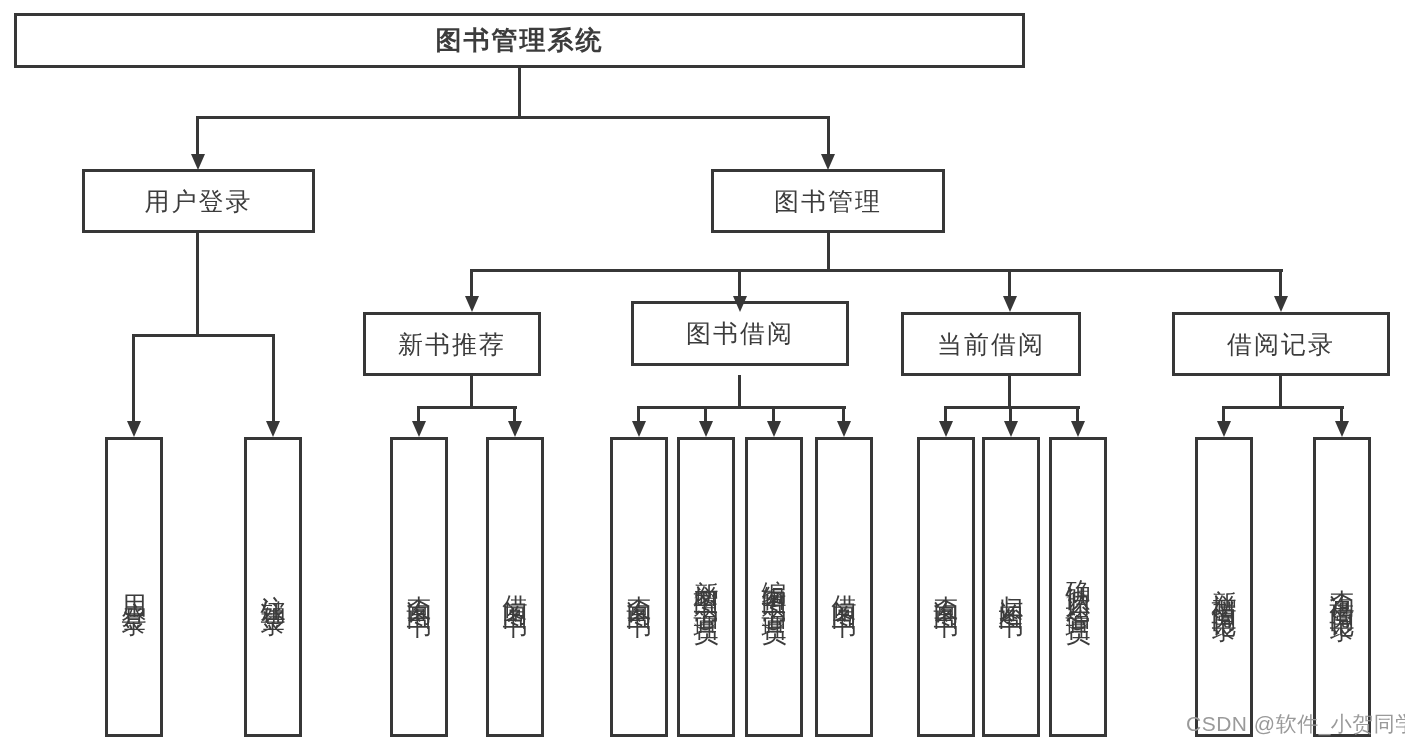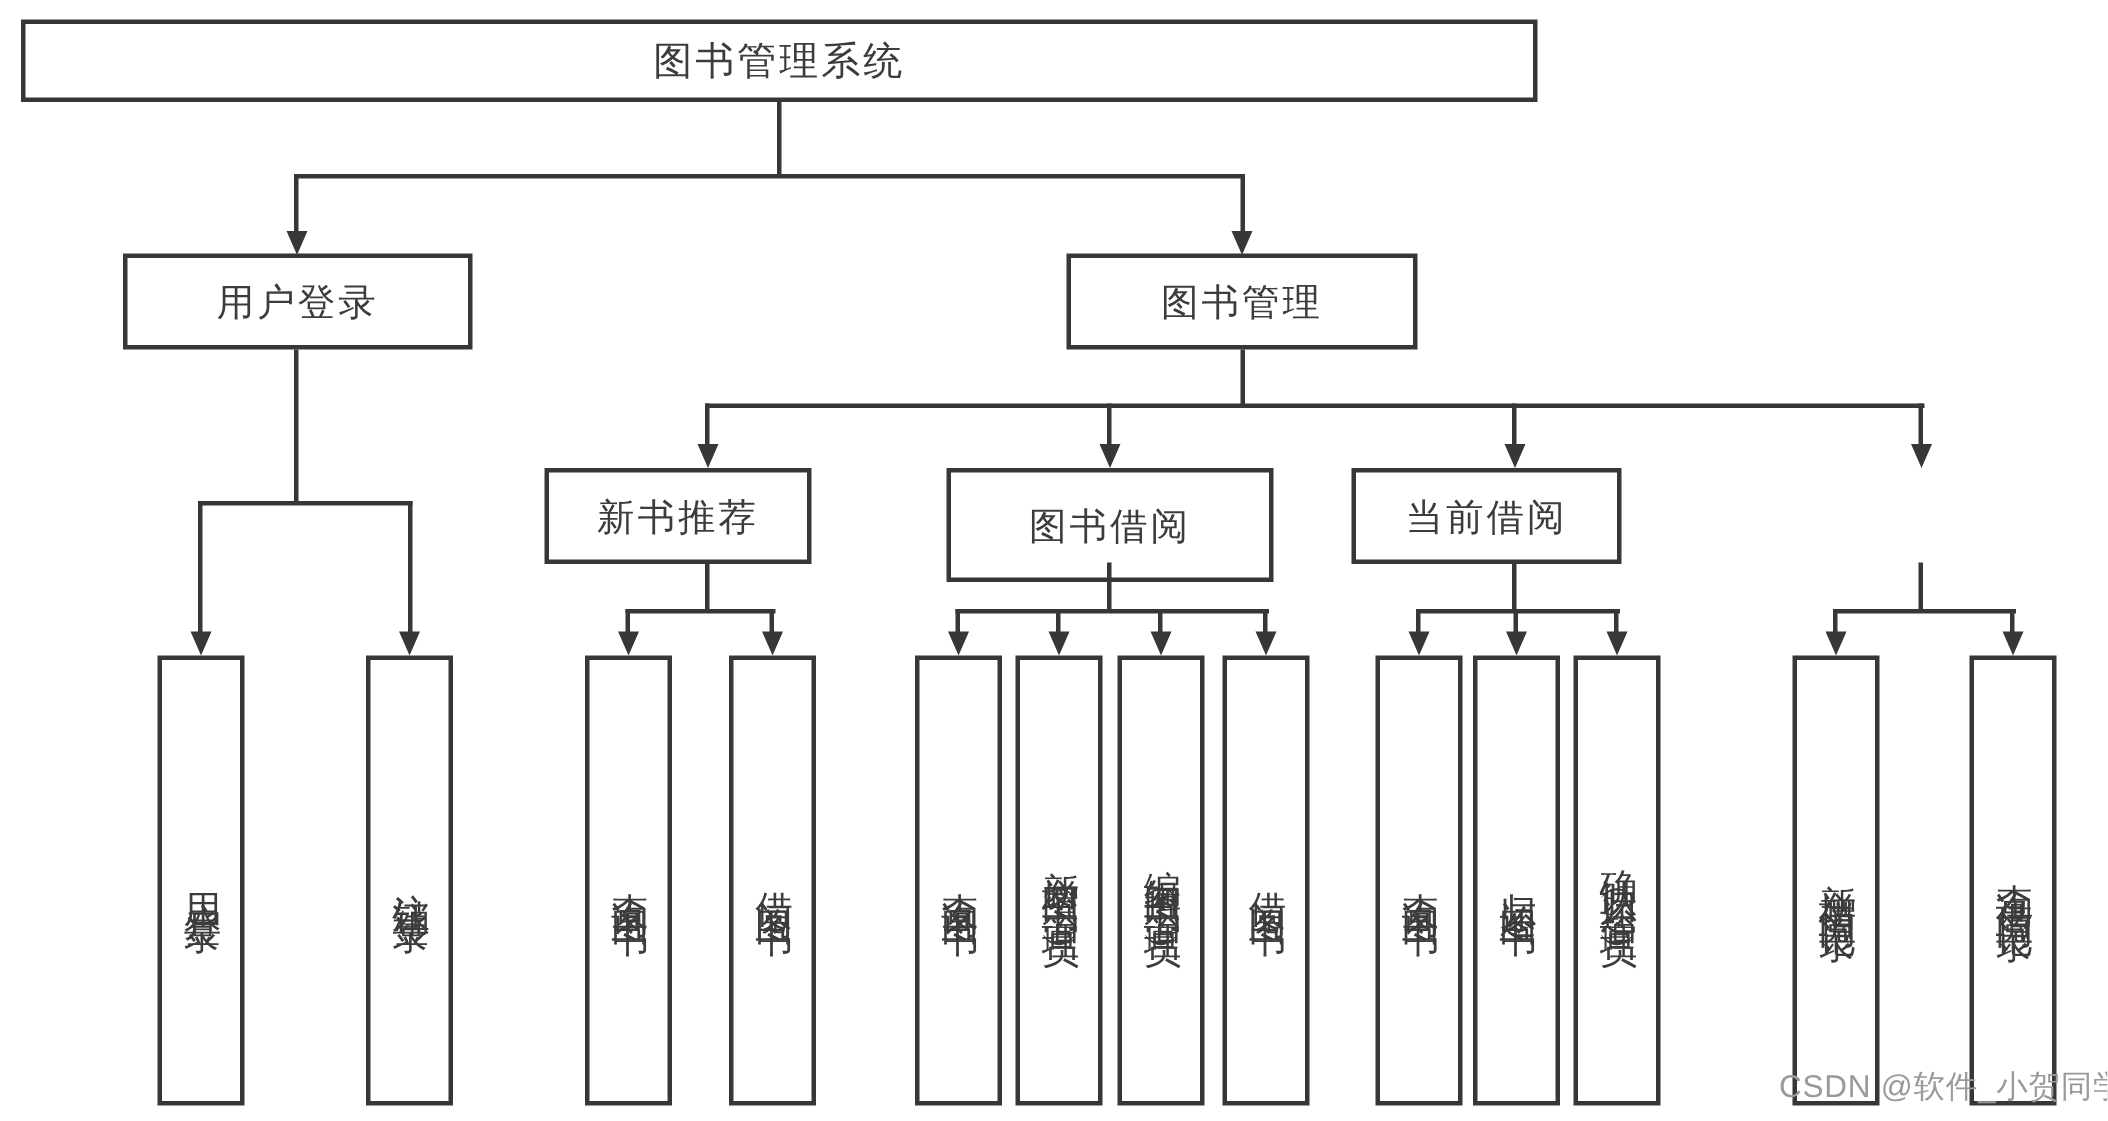--- a/index.html
+++ b/index.html
@@ -26,20 +26,21 @@
     color:var(--text);
     white-space:nowrap;
   }
   .node.h .lbl{
     font-size:25px;
     letter-spacing:2px;
   }
   .node.title .lbl{
     font-size:26px;
     letter-spacing:2px;
+    font-weight:bold;
   }
   .node.v .lbl{
     writing-mode:vertical-rl;
     text-orientation:mixed;
     font-size:25px;
     letter-spacing:6px;
     line-height:1;
   }
   .vl{position:absolute;width:3px;background:var(--line);}
   .hl{position:absolute;height:3px;background:var(--line);}
@@ -73,28 +74,31 @@
   </div>
 
   <div class="node h" style="left:711px;top:169px;width:234px;height:64px">
     <span class="lbl">图书管理</span>
   </div>
 
   <div class="node h" style="left:363px;top:312px;width:178px;height:64px">
     <span class="lbl">新书推荐</span>
   </div>
 
-  <div class="node h" style="left:631px;top:312px;width:218px;height:76px">
+  <div class="node h" style="left:631px;top:301px;width:218px;height:65px">
     <span class="lbl">图书借阅</span>
   </div>
 
   <div class="node h" style="left:901px;top:312px;width:180px;height:64px">
     <span class="lbl">当前借阅</span>
   </div>
 
+  <div class="node h" style="left:1172px;top:312px;width:218px;height:64px">
+    <span class="lbl">借阅记录</span>
+  </div>
 
   <div class="node v" style="left:105px;top:437px;width:58px;height:300px">
     <span class="lbl">用户登录</span>
   </div>
   <div class="node v" style="left:244px;top:437px;width:58px;height:300px">
     <span class="lbl">注销登录</span>
   </div>
 
   <div class="node v" style="left:390px;top:437px;width:58px;height:300px">
     <span class="lbl">查询图书</span>

